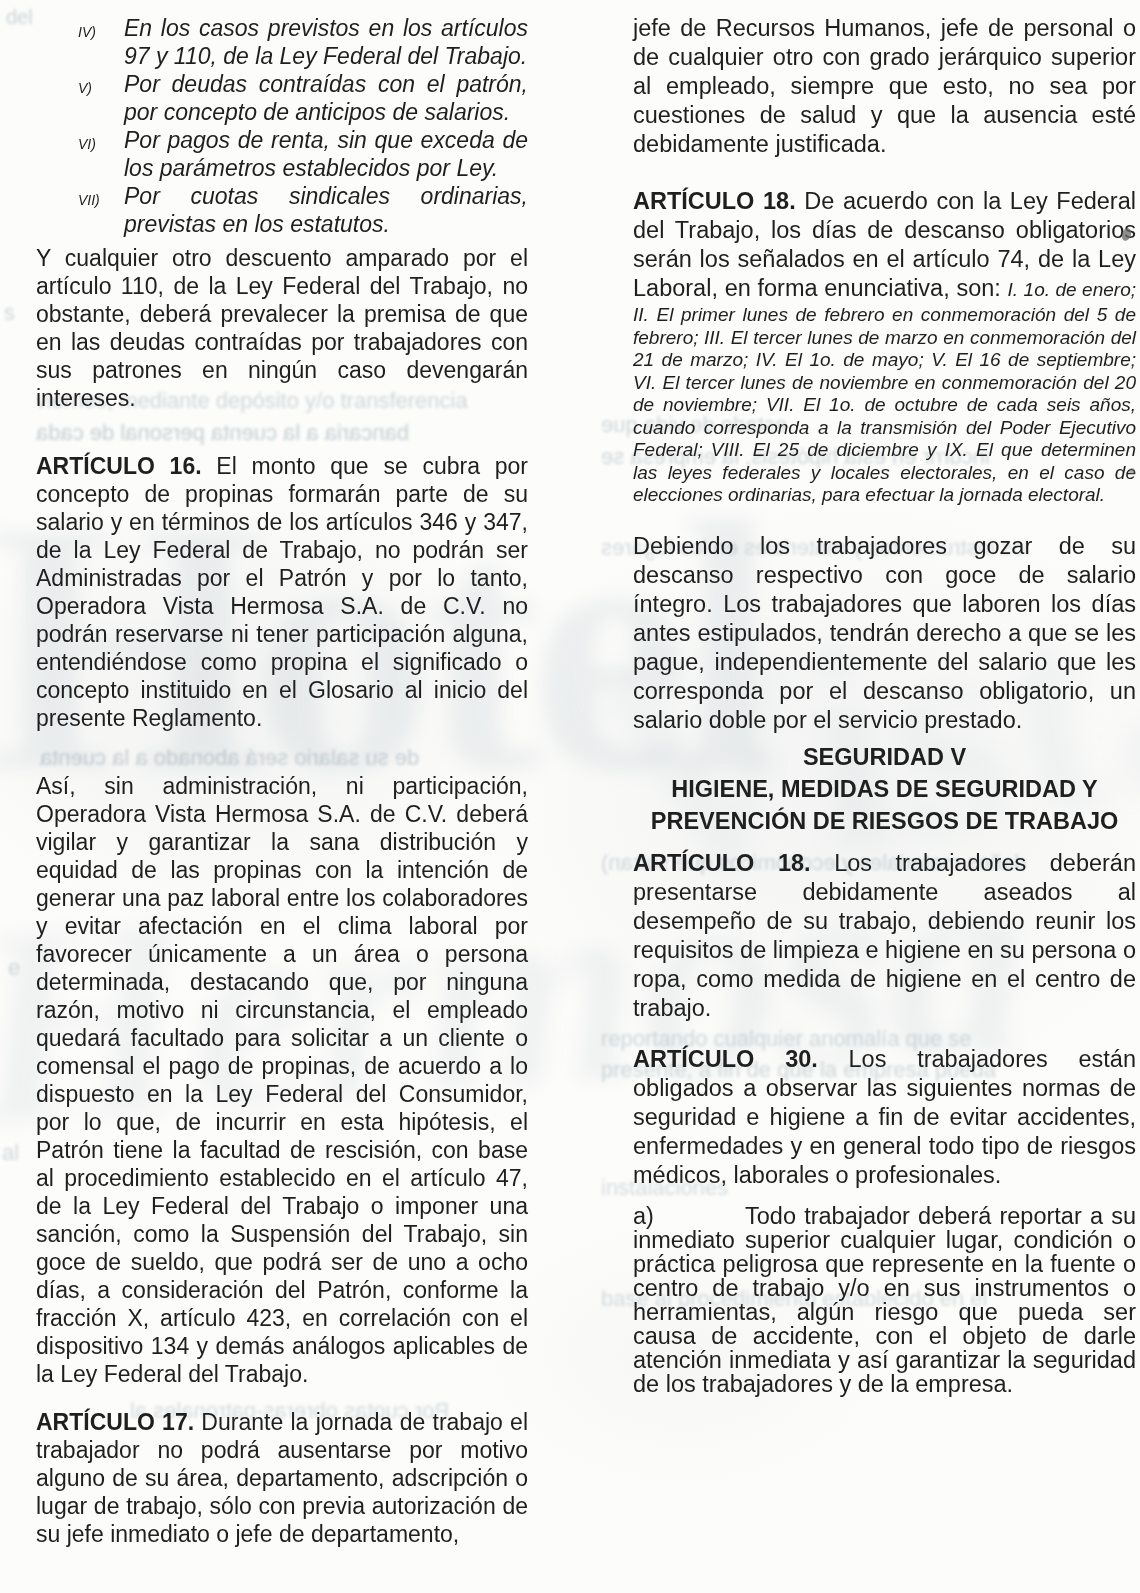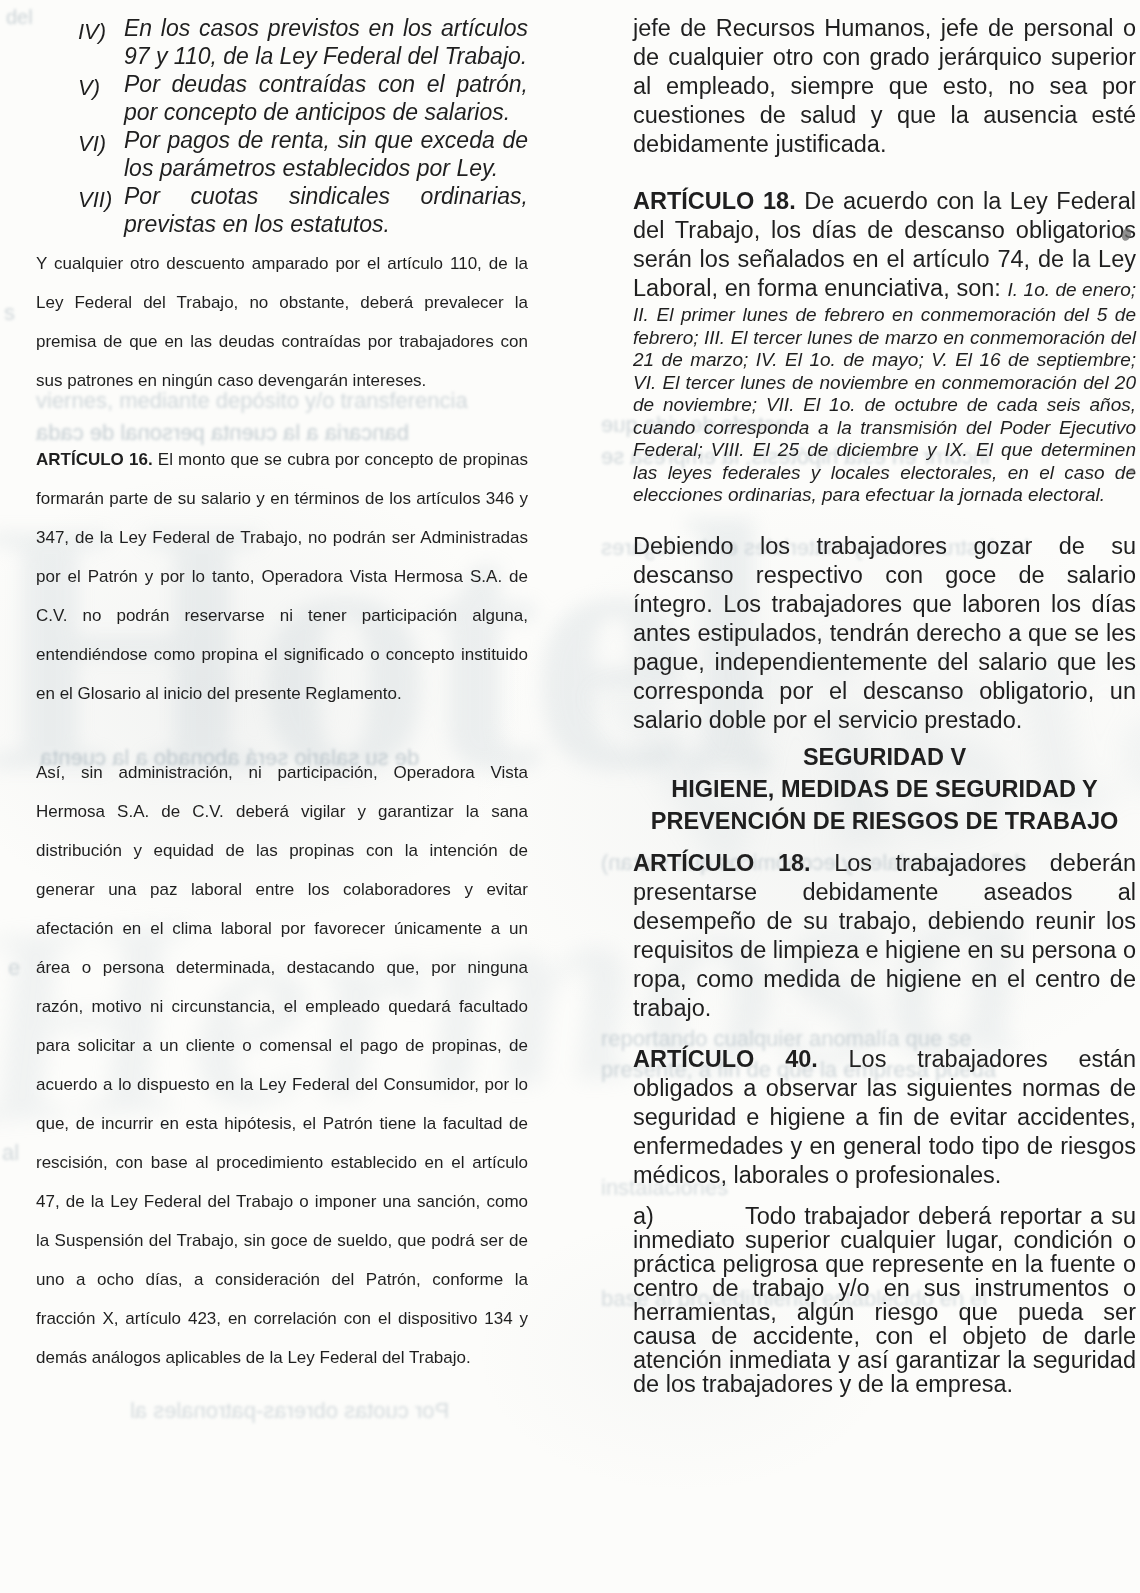--- a/index.html
+++ b/index.html
@@ -11,25 +11,25 @@
       radial-gradient(ellipse 430px 330px at 20% 44%, rgba(148,160,168,.10), transparent 70%),
       radial-gradient(ellipse 520px 420px at 74% 50%, rgba(148,160,168,.09), transparent 72%),
       radial-gradient(ellipse 300px 200px at 60% 85%, rgba(148,160,168,.05), transparent 70%),
       #fcfcfa;
   }
   .col { position:absolute; top:14px; z-index:3; }
   .col-left  { left:36px;  width:492px; }
   .col-right { left:633px; width:503px; }
   p { margin:0; }
   .j { text-align:justify; }
-  .body-l { font-size:17px; line-height:39px; }
+  .body-l { font-size:23px; line-height:28px; }
   .body-r { font-size:23.5px; line-height:29px; }
   .list { font-style:italic; }
   .li { display:flex; font-size:23px; line-height:28px; }
-  .li .mk { margin-left:42px; width:46px; flex:none; font-size:22px; padding-top:4px; }
+  .li .mk { margin-left:42px; width:46px; flex:none; font-size:14px; padding-top:4px; }
   .li .tx { flex:1; text-align:justify; }
   .gap-sm { margin-bottom:6px; }
   .gap-md { margin-bottom:26px; }
   .gap-lg { margin-bottom:40px; }
   .art-label { font-weight:bold; }
   .p18 { line-height:21.5px; }
   .p18 .reg { line-height:29px; }
   .enum { font-size:19px; font-style:italic; }
   .chapter { text-align:center; font-weight:bold; font-size:23.5px; line-height:32px; margin-bottom:12px; }
   .inciso { line-height:24px; }
@@ -96,36 +96,37 @@
         <span class="tx">Por cuotas sindicales ordinarias, previstas en los estatutos.</span>
       </div>
     </div>
 
     <p class="j body-l gap-lg">Y cualquier otro descuento amparado por el artículo 110, de la Ley Federal del Trabajo, no obstante, deberá prevalecer la premisa de que en las deudas contraídas por trabajadores con sus patrones en ningún caso devengarán intereses.</p>
 
     <p class="j body-l gap-lg"><span class="art-label">ARTÍCULO 16.</span><span> El monto que se cubra por concepto de propinas formarán parte de su salario y en términos de los artículos 346 y 347, de la Ley Federal de Trabajo, no podrán ser Administradas por el Patrón y por lo tanto, Operadora Vista Hermosa S.A. de C.V. no podrán reservarse ni tener participación alguna, entendiéndose como propina el significado o concepto instituido en el Glosario al inicio del presente Reglamento.</span></p>
 
     <p class="j body-l" style="margin-bottom:20px;">Así, sin administración, ni participación, Operadora Vista Hermosa S.A. de C.V. deberá vigilar y garantizar la sana distribución y equidad de las propinas con la intención de generar una paz laboral entre los colaboradores y evitar afectación en el clima laboral por favorecer únicamente a un área o persona determinada, destacando que, por ninguna razón, motivo ni circunstancia, el empleado quedará facultado para solicitar a un cliente o comensal el pago de propinas, de acuerdo a lo dispuesto en la Ley Federal del Consumidor, por lo que, de incurrir en esta hipótesis, el Patrón tiene la facultad de rescisión, con base al procedimiento establecido en el artículo 47, de la Ley Federal del Trabajo o imponer una sanción, como la Suspensión del Trabajo, sin goce de sueldo, que podrá ser de uno a ocho días, a consideración del Patrón, conforme la fracción X, artículo 423, en correlación con el dispositivo 134 y demás análogos aplicables de la Ley Federal del Trabajo.</p>
 
+    <p class="j body-l"><span class="art-label">ARTÍCULO 17.</span><span> Durante la jornada de trabajo el trabajador no podrá ausentarse por motivo alguno de su área, departamento, adscripción o lugar de trabajo, sólo con previa autorización de su jefe inmediato o jefe de departamento,</span></p>
   </div>
 
   <div class="col col-right">
 
     <p class="j body-r" style="margin-bottom:28px;">jefe de Recursos Humanos, jefe de personal o de cualquier otro con grado jerárquico superior al empleado, siempre que esto, no sea por cuestiones de salud y que la ausencia esté debidamente justificada.</p>
 
     <p class="j body-r p18 gap-md"><span class="reg"><span class="art-label">ARTÍCULO 18.</span><span> De acuerdo con la Ley Federal del Trabajo, los días de descanso obligatorios serán los señalados en el artículo 74, de la Ley Laboral, en forma enunciativa, son: </span></span><span class="enum">I. 1o. de enero; II. El primer lunes de febrero en conmemoración del 5 de febrero; III. El tercer lunes de marzo en conmemoración del 21 de marzo; IV. El 1o. de mayo; V. El 16 de septiembre; VI. El tercer lunes de noviembre en conmemoración del 20 de noviembre; VII. El 1o. de octubre de cada seis años, cuando corresponda a la transmisión del Poder Ejecutivo Federal; VIII. El 25 de diciembre y IX. El que determinen las leyes federales y locales electorales, en el caso de elecciones ordinarias, para efectuar la jornada electoral.</span></p>
 
     <p class="j body-r gap-sm">Debiendo los trabajadores gozar de su descanso respectivo con goce de salario íntegro. Los trabajadores que laboren los días antes estipulados, tendrán derecho a que se les pague, independientemente del salario que les corresponda por el descanso obligatorio, un salario doble por el servicio prestado.</p>
 
     <div class="chapter">
       <div>SEGURIDAD V</div>
       <div>HIGIENE, MEDIDAS DE SEGURIDAD Y PREVENCIÓN DE RIESGOS DE TRABAJO</div>
     </div>
 
     <p class="j body-r" style="margin-bottom:22px;"><span class="art-label">ARTÍCULO 18.</span><span> Los trabajadores deberán presentarse debidamente aseados al desempeño de su trabajo, debiendo reunir los requisitos de limpieza e higiene en su persona o ropa, como medida de higiene en el centro de trabajo.</span></p>
 
 
-    <p class="j body-r" style="margin-bottom:14px;"><span class="art-label">ARTÍCULO 40.</span><span> Los trabajadores están obligados a observar las siguientes normas de seguridad e higiene a fin de evitar accidentes, enfermedades y en general todo tipo de riesgos médicos, laborales o profesionales.</span></p>
+    <p class="j body-r" style="margin-bottom:14px;"><span class="art-label">ARTÍCULO 30.</span><span> Los trabajadores están obligados a observar las siguientes normas de seguridad e higiene a fin de evitar accidentes, enfermedades y en general todo tipo de riesgos médicos, laborales o profesionales.</span></p>
 
     <p class="j body-r inciso"><span class="amk">a)</span><span>Todo trabajador deberá reportar a su inmediato superior cualquier lugar, condición o práctica peligrosa que represente en la fuente o centro de trabajo y/o en sus instrumentos o herramientas, algún riesgo que pueda ser causa de accidente, con el objeto de darle atención inmediata y así garantizar la seguridad de los trabajadores y de la empresa.</span></p>
   </div>
 
 </div>
 
 </body></html>

